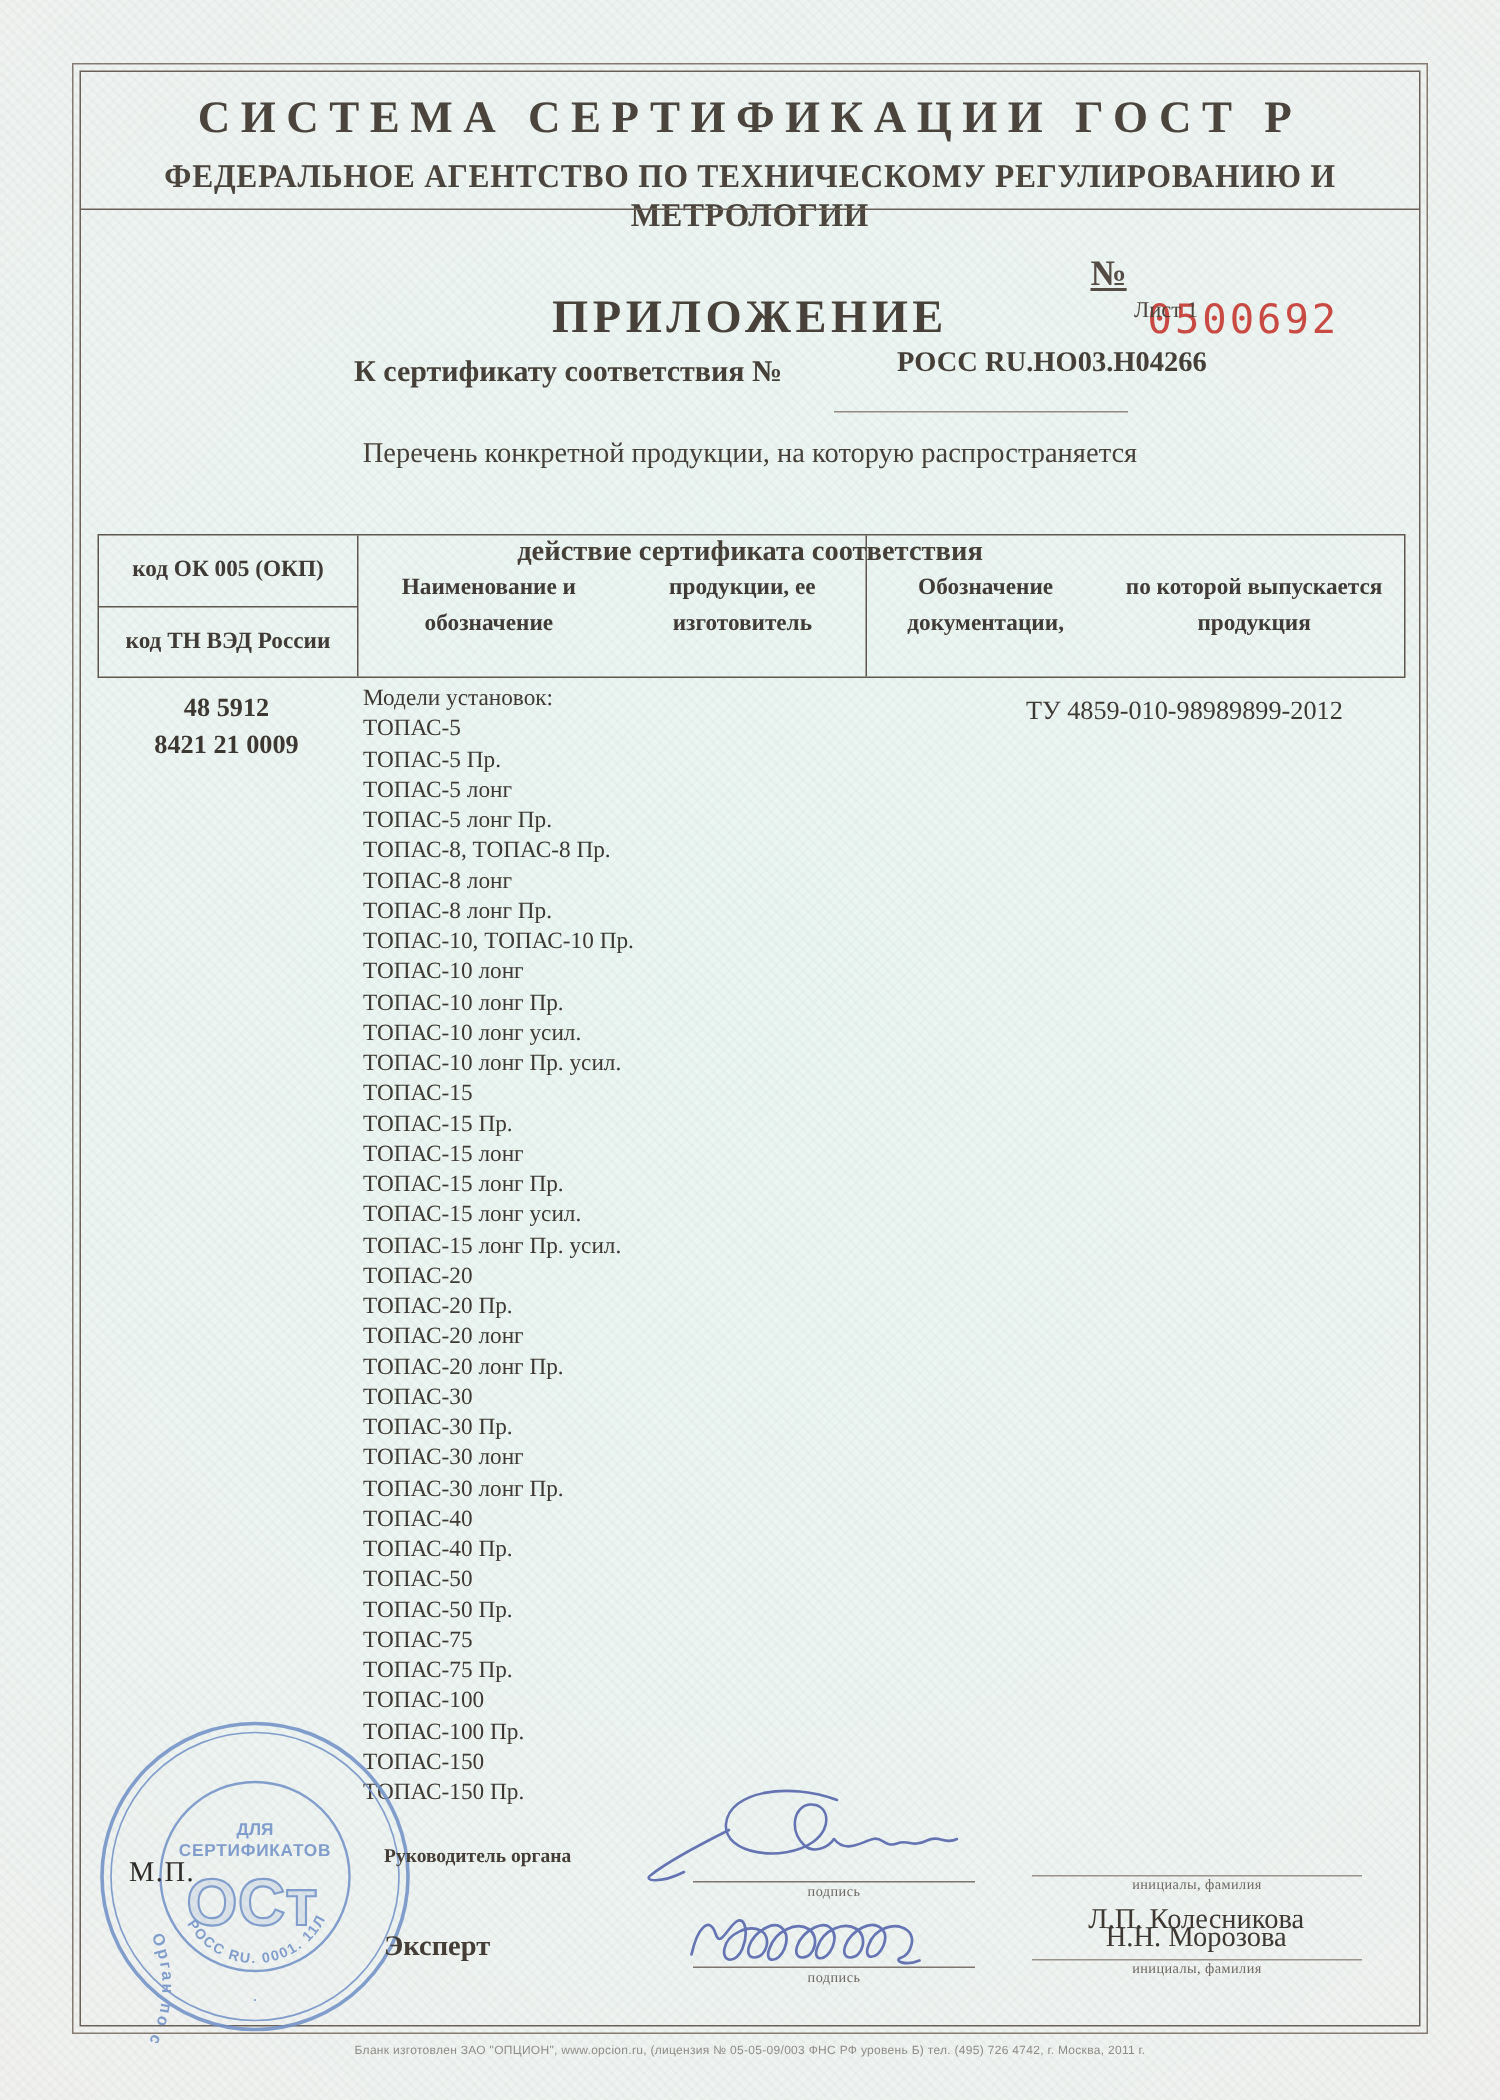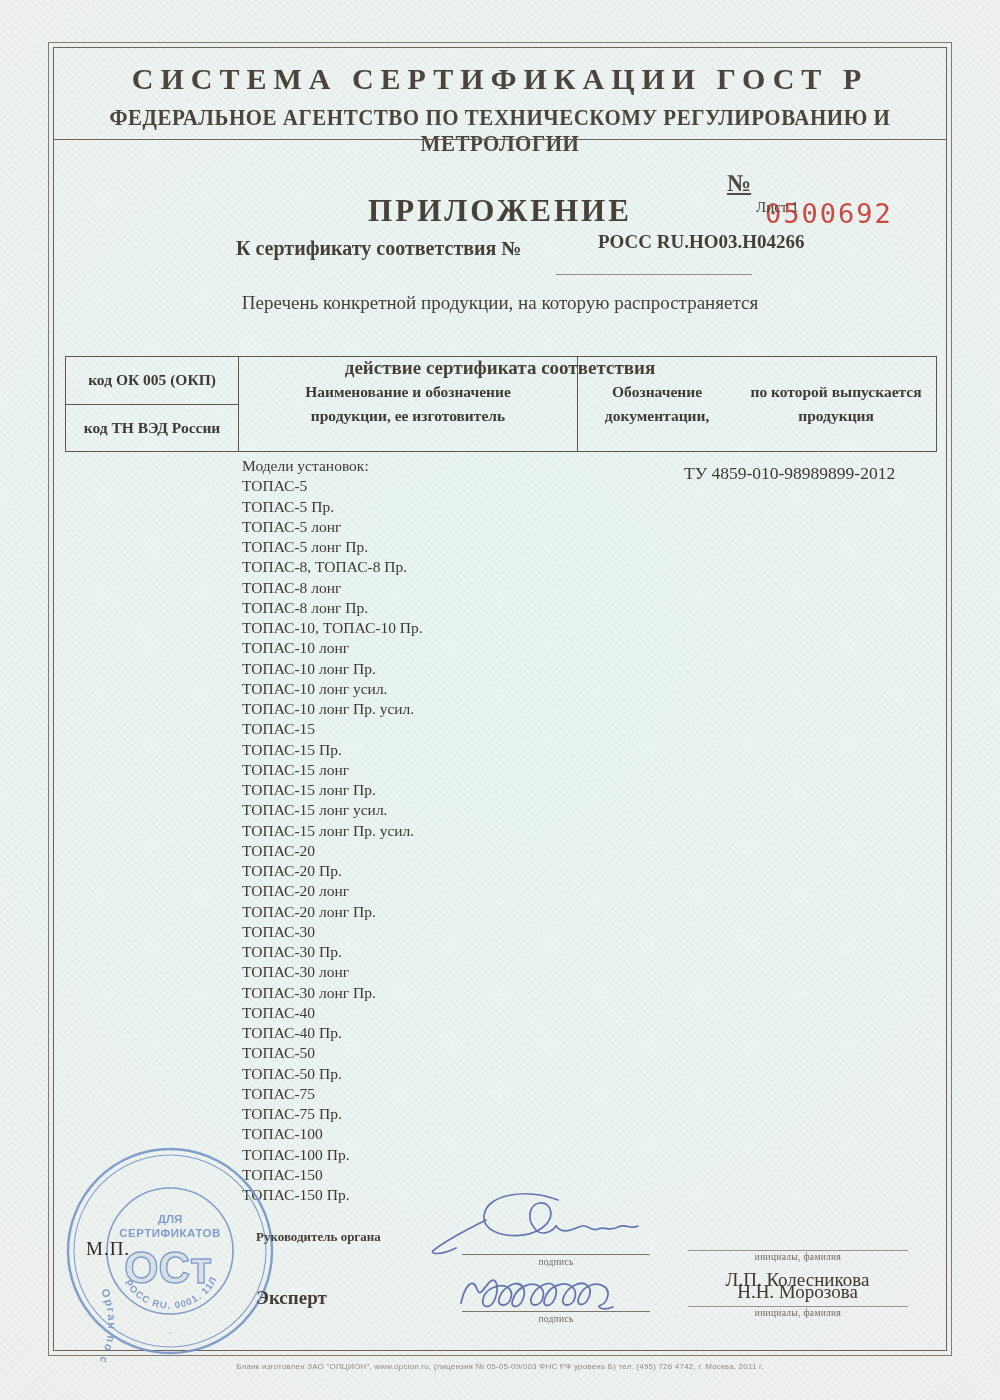--- a/index.html
+++ b/index.html
@@ -28,21 +28,21 @@
   .cert-code{left:598px;top:231px;font-size:19px;font-weight:bold;color:#443e37;}
   .cert-line{left:236px;top:237px;font-size:20px;font-weight:700;color:#453f38;}
   .cert-underline{left:556px;top:274px;width:196px;border-top:1.5px solid #948a81;}
   .subtitle1{left:100px;top:292px;width:800px;text-align:center;font-size:19px;font-weight:normal;color:#453f38;}
   .subtitle2{left:100px;top:317px;width:800px;text-align:center;font-size:19px;font-weight:bold;color:#453f38;margin-top:40px;}
 
   .tbl-head{left:65px;top:356px;width:870px;height:94px;border:1.6px solid #5f564d;display:flex;}
   .tbl-c1{width:172px;border-right:1.6px solid #5f564d;display:flex;flex-direction:column;}
   .tbl-c1 > div{flex:1;display:flex;align-items:center;justify-content:center;font-size:15.5px;font-weight:bold;}
   .tbl-c1 > div:first-child{border-bottom:1.6px solid #5f564d;}
-  .tbl-c2{width:338px;border-right:1.6px solid #5f564d;display:flex;flex-direction:column;align-items:center;justify-content:center;font-size:15.5px;font-weight:bold;line-height:1.55;text-align:center;}
+  .tbl-c2{width:338px;border-right:1.6px solid #5f564d;display:flex;flex-direction:row;align-items:center;justify-content:center;font-size:15.5px;font-weight:bold;line-height:1.55;text-align:center;}
   .tbl-c3{flex:1;display:flex;flex-direction:row;align-items:center;justify-content:center;font-size:15.5px;font-weight:bold;line-height:1.55;text-align:center;}
 
   .codes{left:65px;top:459px;width:172px;text-align:center;font-size:17.5px;font-weight:bold;line-height:25px;color:#3c3731;}
   .models{left:242px;top:456px;font-size:15.5px;line-height:20.25px;color:#3d3832;}
   .doc-code{left:684px;top:463px;font-size:17.5px;color:#3d3832;}
 
   .role1{left:256px;top:1229px;font-size:13px;font-weight:bold;color:#433d36;}
   .role2{left:256px;top:1287px;font-size:19px;font-weight:bold;color:#433d36;}
   .sigline{border-top:1.2px solid #7d746c;}
   .sig1-line{left:462px;top:1254px;width:188px;}
@@ -96,20 +96,24 @@
     <div class="tbl-c2">
       <span>Наименование и обозначение</span>
       <span>продукции, ее изготовитель</span>
     </div>
     <div class="tbl-c3">
       <span>Обозначение документации,</span>
       <span>по которой выпускается продукция</span>
     </div>
   </div>
 
+  <div class="abs codes">
+    <div>48 5912</div>
+    <div>8421 21 0009</div>
+  </div>
 
   <div class="abs models">
       <div>Модели установок:</div>
       <div>ТОПАС-5</div>
       <div>ТОПАС-5 Пр.</div>
       <div>ТОПАС-5 лонг</div>
       <div>ТОПАС-5 лонг Пр.</div>
       <div>ТОПАС-8, ТОПАС-8 Пр.</div>
       <div>ТОПАС-8 лонг</div>
       <div>ТОПАС-8 лонг Пр.</div>

